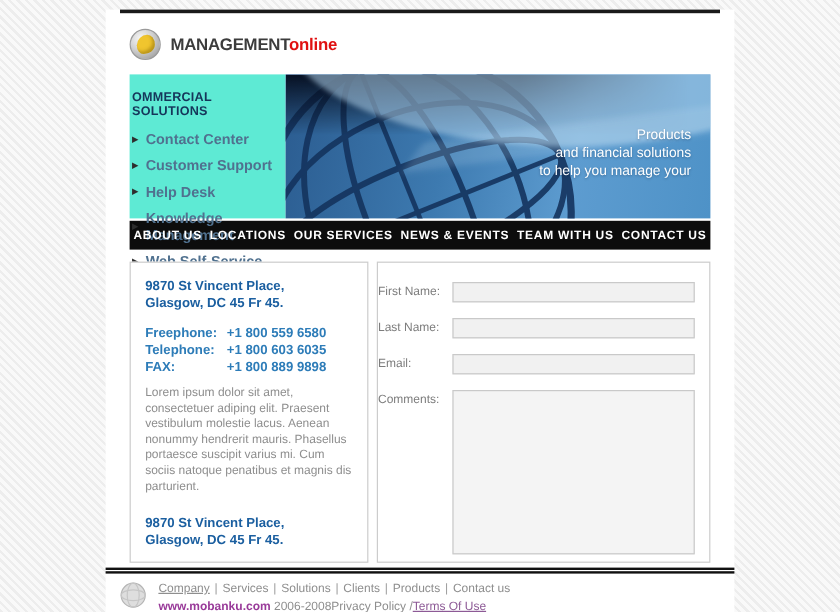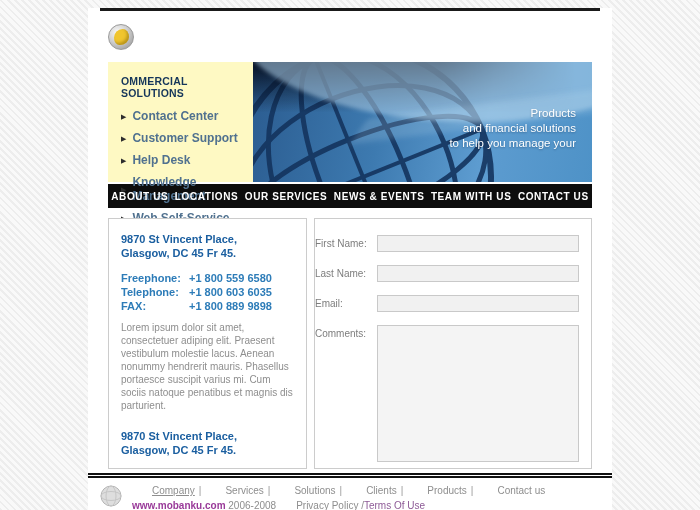--- a/index.html
+++ b/index.html
@@ -23,21 +23,21 @@
     box-shadow:inset -2px -2px 3px rgba(120,90,0,.45); }
   .logo-text { font-size:14px; font-weight:bold; letter-spacing:-.2px; color:#3c3c3c; }
   .logo-text .red { color:#e01111; }
   .hlinks { display:flex; gap:22px; }
   .hlink { display:flex; align-items:center; gap:4px; font-size:10.5px; color:#8e8e8e;
            text-decoration:underline; cursor:pointer; }
   .hlink svg { stroke:#9a9a9a; fill:none; stroke-width:1.2; }
 
   
   .banner { margin:0 20px; height:120px; display:flex; }
-  .b-side { width:145px; background:#fef9c3; padding:13px 0 0 13px; }
+  .b-side { width:130px; background:#5eead4; padding:13px 0 0 2px; }
   .b-side-title { font-size:10.5px; font-weight:bold; color:#15365a; letter-spacing:.2px; margin-bottom:10px; }
   .b-menu { list-style:none; }
   .b-menu li { display:flex; align-items:center; gap:6px; margin-bottom:8px; cursor:pointer; }
   .b-bullet { font-size:7px; color:#2e2e2e; line-height:1; }
   .b-item-label { font-size:12px; font-weight:bold; color:#50718f; }
   .b-img { flex:1; position:relative; overflow:hidden;
     background:linear-gradient(100deg,#2b5c90 0%,#3d7ab0 38%,#5d9cd0 68%,#4e92c7 100%); }
   .b-img .darktop { position:absolute; inset:0;
     background:linear-gradient(to bottom, rgba(3,8,22,.9) 0%, rgba(3,8,22,0) 42%);
     -webkit-mask-image:linear-gradient(to right,#000 55%,transparent 95%);
@@ -69,35 +69,36 @@
   .f-row { display:flex; margin-bottom:13px; }
   .f-label { width:62px; font-size:10px; color:#7d7d7d; padding-top:3px; }
   .f-input { flex:1; height:17px; background:#f1f1f1; border:1px solid #c9c9c9; font-size:11px; padding:0 3px; }
   .f-area { flex:1; height:137px; background:#f4f4f4; border:1px solid #c9c9c9; resize:none; font-size:11px; padding:3px; font-family:"Liberation Sans",sans-serif; }
 
   
   .divider { margin:4px 0 0 0; height:5px; border-top:2px solid #111; border-bottom:2px solid #111; }
   .footer { display:flex; align-items:flex-start; gap:10px; padding:5px 12px 0 12px; }
   .f-globe { width:22px; height:22px; margin-top:2px; flex:none; }
   .f-lines { font-size:10px; color:#8e8e8e; line-height:1.5; }
-  .f-link { color:#8e8e8e; cursor:pointer;margin-left:20px; }
+  .f-link { color:#8e8e8e; cursor:pointer; }
   .f-link.u { text-decoration:underline; }
   .sep { color:#9a9a9a; padding:0 4px; }
   .purple { color:#993a99; font-weight:bold; cursor:pointer; }
   .purple2 { color:#8d5a96; text-decoration:underline; cursor:pointer; }
 </style>
 </head>
 <body>
 
 <div class="page">
   <div class="topbar"></div>
 
   <div class="header">
     <div class="logo">
       <div class="logo-globe"></div>
+      <div class="logo-text"><span>MANAGEMENT</span><span class="red">online</span></div>
     </div>
   </div>
 
   <div class="banner">
     <div class="b-side">
       <div class="b-side-title">OMMERCIAL SOLUTIONS</div>
       <ul class="b-menu">
         <li>
             <span class="b-bullet">▶</span>
             <span class="b-item-label">Contact Center</span>

